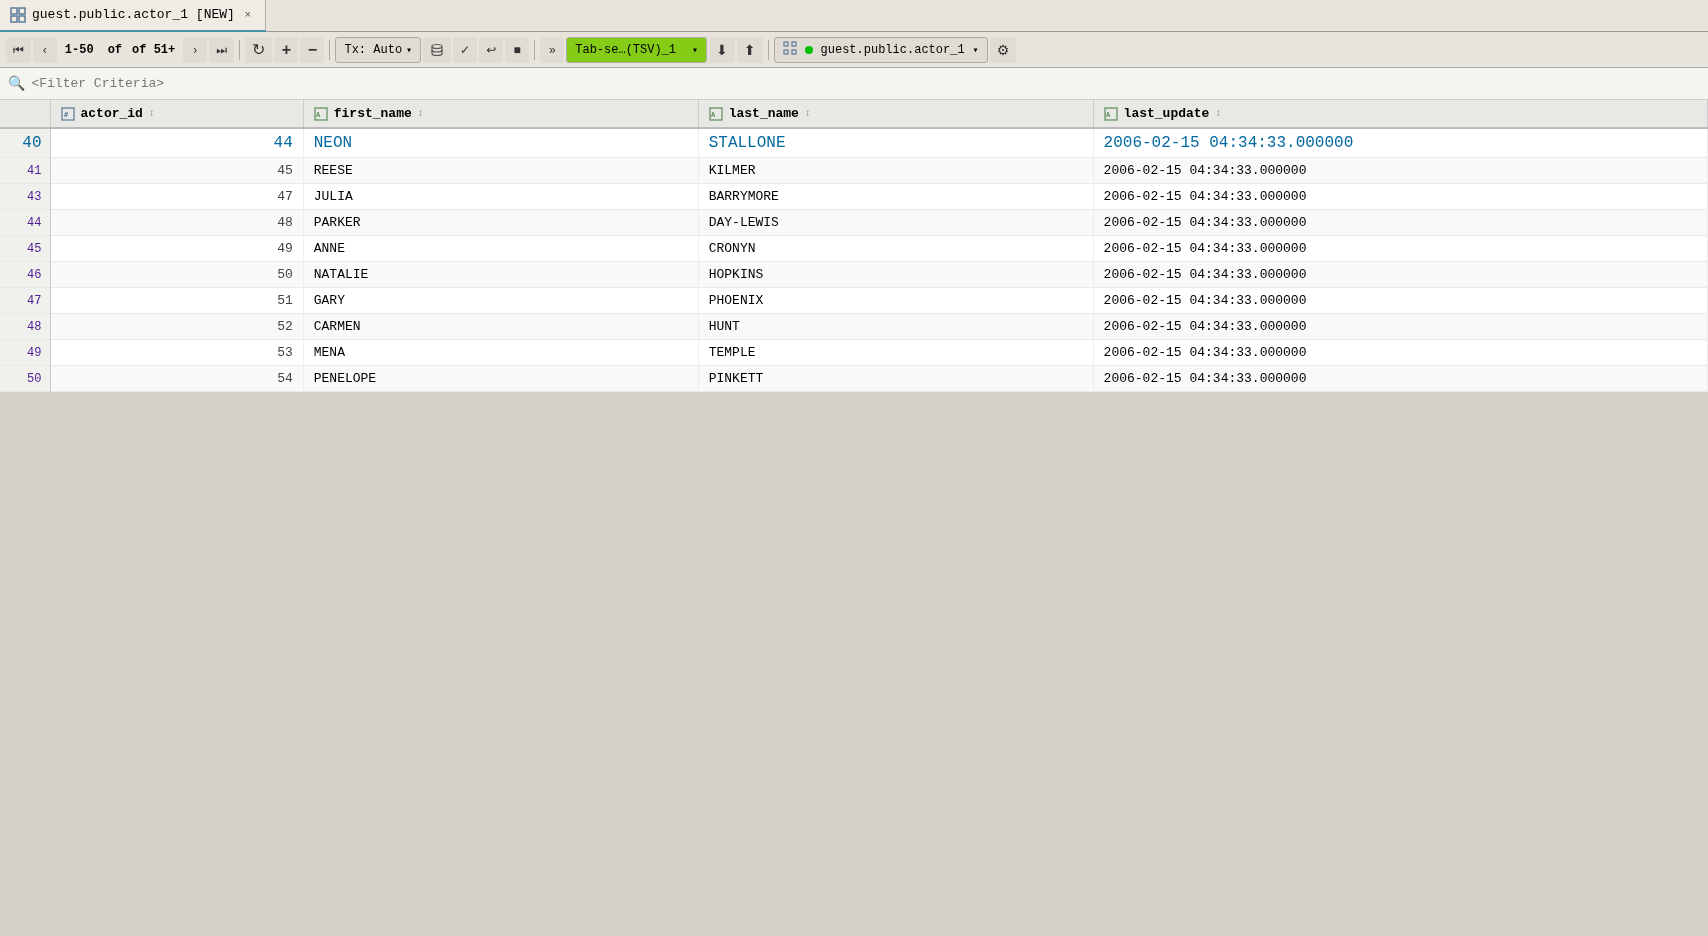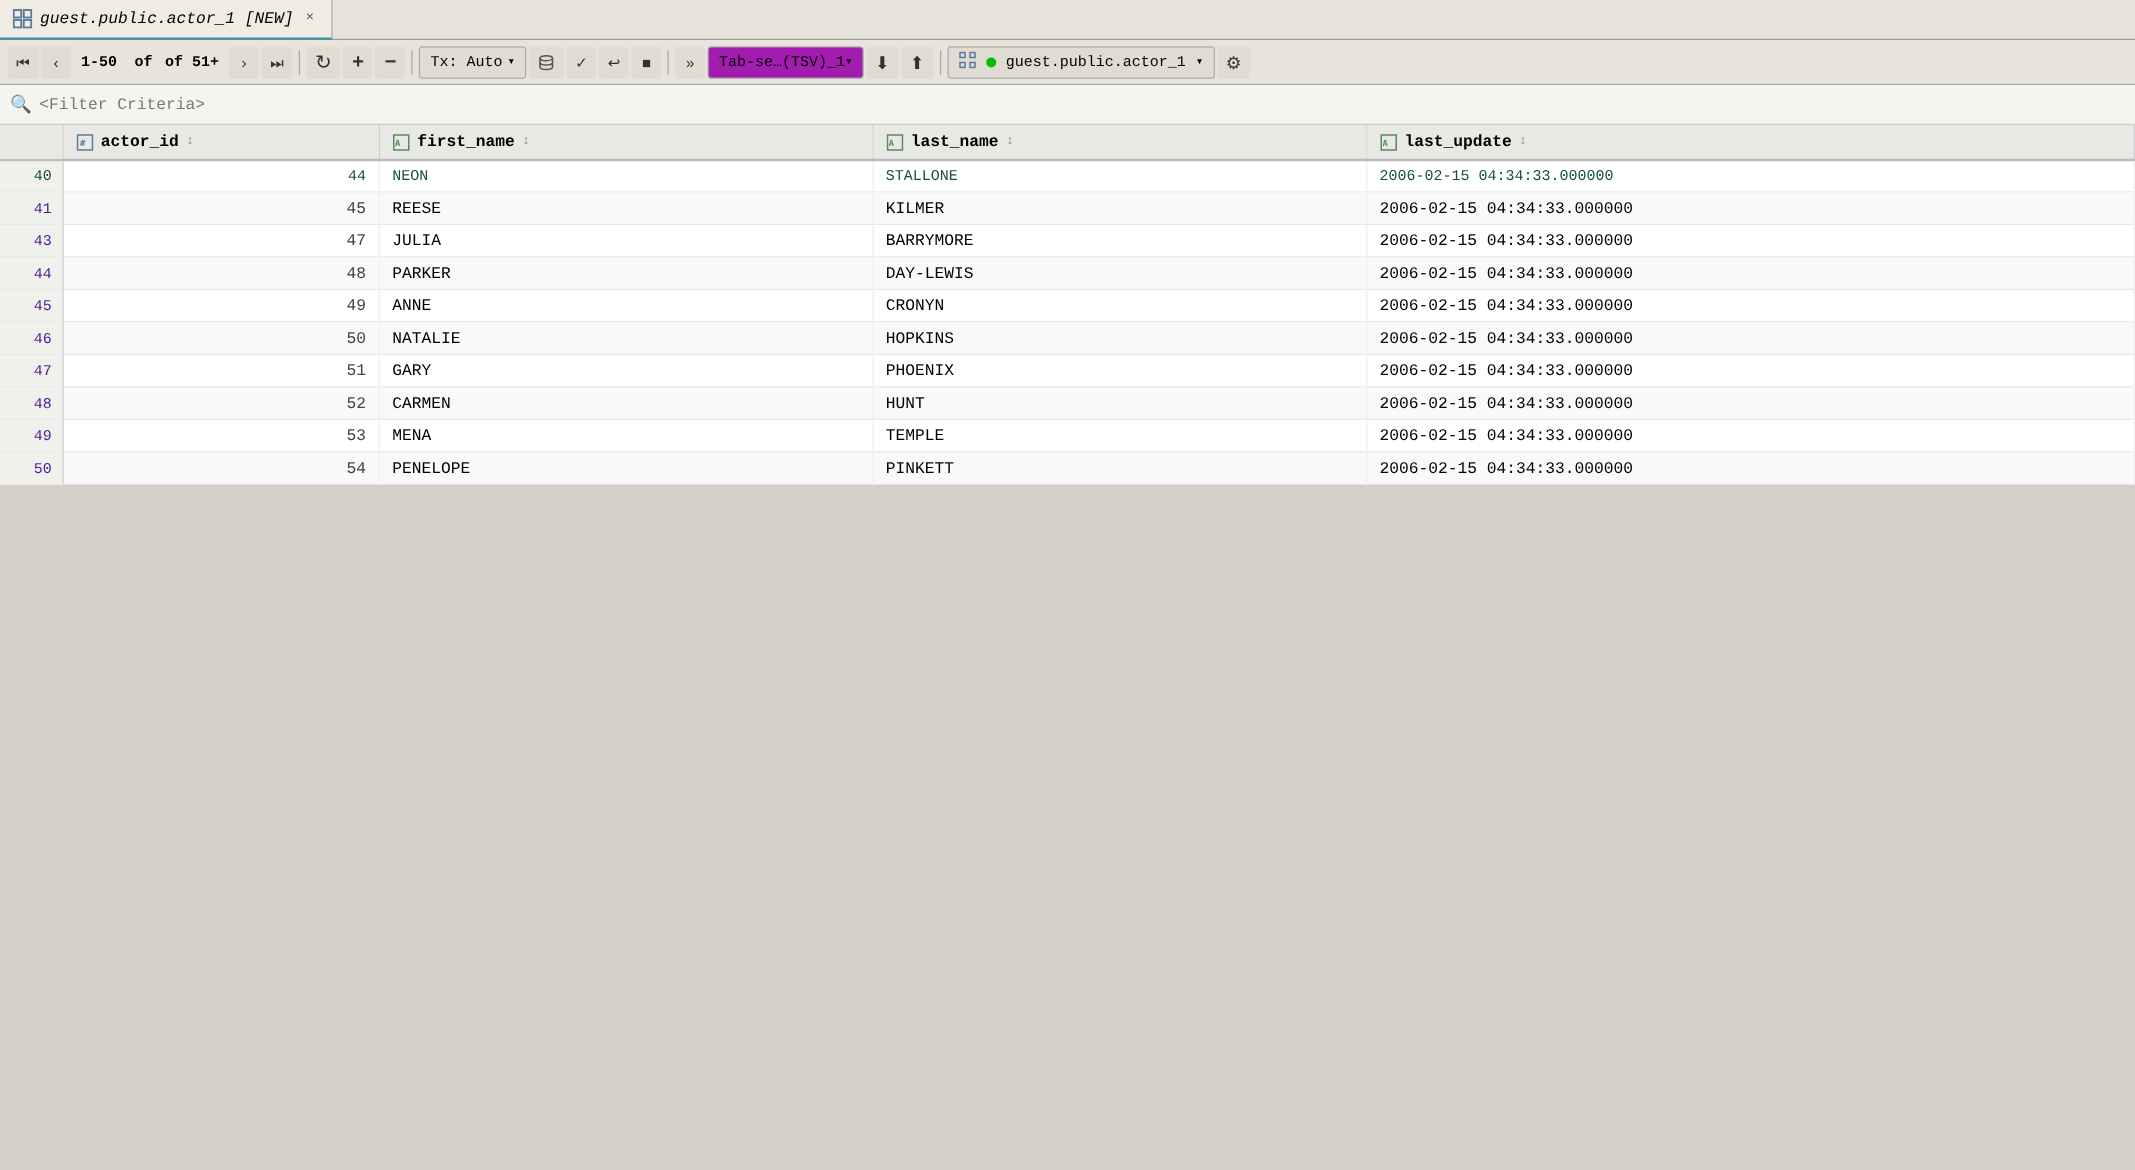--- a/index.html
+++ b/index.html
@@ -11,21 +11,20 @@
     }
 
     
     .tab-bar {
       display: flex;
       align-items: center;
       background: #e8e4dc;
       border-bottom: 1px solid #999;
       padding: 0;
       height: 32px;
-      font-style: italic;
     }
     .tab {
       display: flex;
       align-items: center;
       padding: 0 10px;
       height: 32px;
       background: #f0ece4;
       border-right: 1px solid #aaa;
       border-bottom: 2px solid #4a90a4;
       font-size: 13px;
@@ -95,27 +94,27 @@
       border-radius: 3px;
       cursor: pointer;
       font-size: 12px;
       height: 26px;
       gap: 4px;
     }
     .format-dropdown {
       display: flex;
       align-items: center;
       padding: 3px 8px;
-      background: #a21caf;
+      background: #84cc16;
       border: 1px solid #aaa;
       border-radius: 3px;
       cursor: pointer;
       font-size: 12px;
       height: 26px;
-      gap: 0;
+      gap: 16px;
     }
     .connection-btn {
       display: flex;
       align-items: center;
       padding: 3px 8px;
       background: #e0dcd4;
       border: 1px solid #aaa;
       border-radius: 3px;
       cursor: pointer;
       font-size: 12px;
@@ -210,22 +209,22 @@
       text-align: right;
       color: #444;
       min-width: 60px;
     }
     .col-first { min-width: 180px; }
     .col-last { min-width: 180px; }
     .col-date { min-width: 280px; margin-left: 40px; }
 
     
     .partial-row td {
-      color: #14532d;
-      font-size: 12px;
+      color: #0369a1;
+      font-size: 16px;
     }
 
     
     .bottom-area {
       background: #d4d0c8;
       flex: 1;
       min-height: 200px;
     }
   </style>
 </head>

